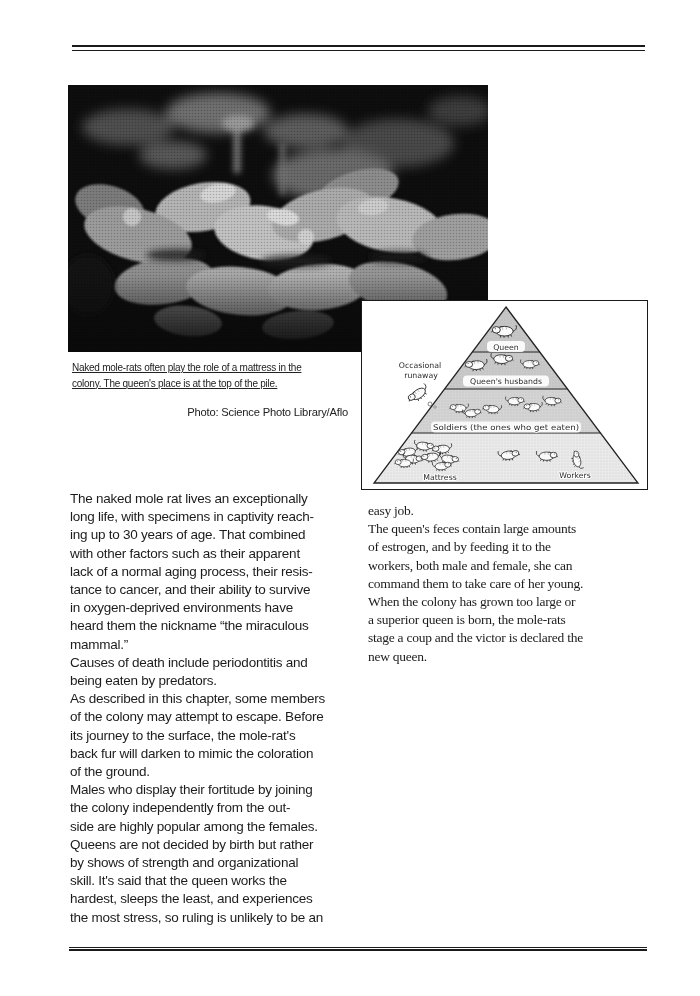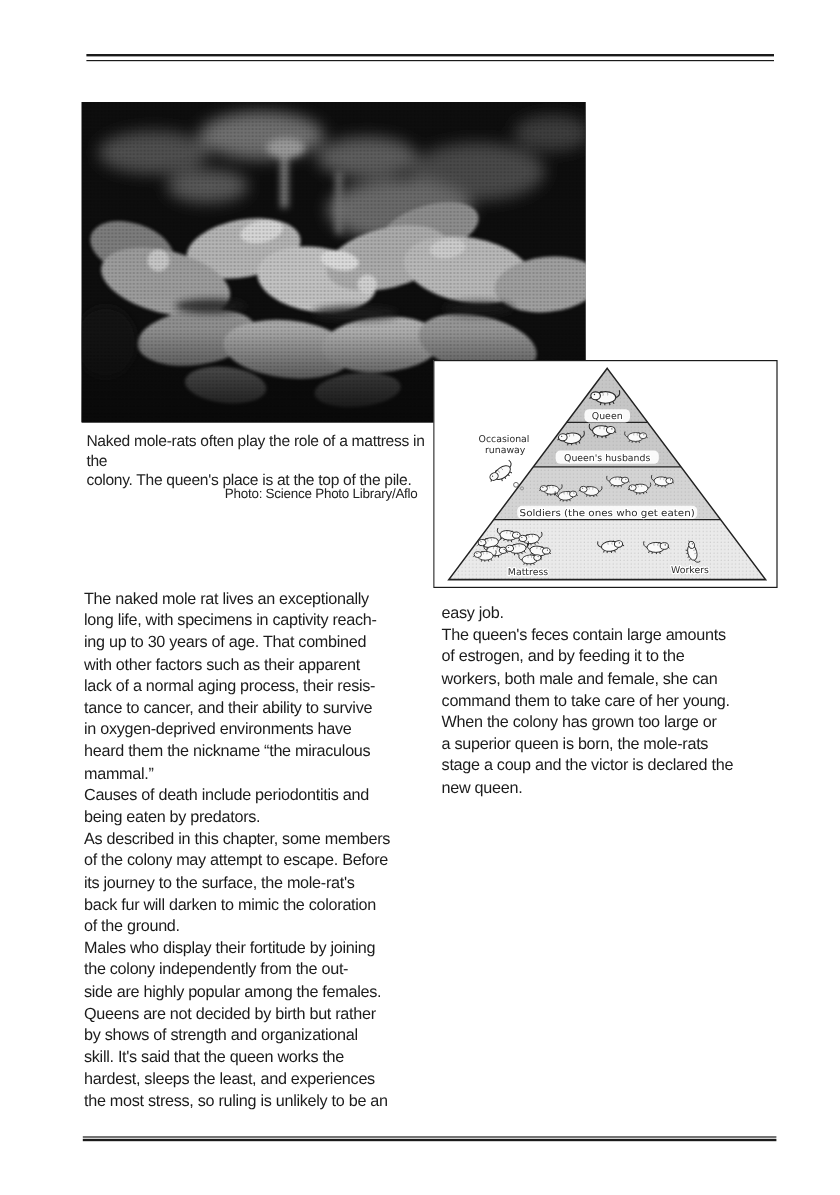--- a/index.html
+++ b/index.html
@@ -14,37 +14,37 @@
   .rule-bottom{
     position:absolute;left:69px;top:947px;width:578px;height:1.2px;
     border-top:1.5px solid #1a1a1a;border-bottom:2.5px solid #1a1a1a;
   }
   .photo{
     position:absolute;left:68px;top:85px;width:420px;height:267px;z-index:1;
     background:#0e0e0e;
   }
   .caption{
     position:absolute;left:72px;top:360px;width:282px;
-    font-size:13px;line-height:15.8px;letter-spacing:-0.25px;
-    white-space:pre-line;color:#222;
+    font-size:10px;line-height:15.8px;letter-spacing:-0.25px;
+    white-space:pre-line;color:#222;text-decoration:underline;
   }
   .credit{
     position:absolute;left:72px;top:406px;width:276px;text-align:right;
     font-size:11.2px;letter-spacing:-0.2px;color:#222;
   }
   .diagram{
     position:absolute;left:361px;top:300px;width:287px;height:190px;
     box-sizing:border-box;border:1.5px solid #1a1a1a;background:#ffffff;z-index:2;text-align:center;
   }
   .col{
     position:absolute;font-size:13.5px;line-height:18.2px;letter-spacing:-0.25px;
     white-space:pre-line;color:#1c1c1c;
   }
   .col-left{left:70px;top:490px;width:302px;}
-  .col-right{left:368px;top:502px;width:294px;}
+  .col-right{left:368px;top:502px;width:294px;font-family:Liberation Serif, serif;}
   .diagram svg text{
     font-family:"DejaVu Sans", sans-serif;
     fill:#2b2b2b;
     paint-order:stroke;
     stroke:#ffffff;stroke-width:2px;stroke-linejoin:round;
     text-anchor:middle;
   }
 </style>
 </head>
 <body>

